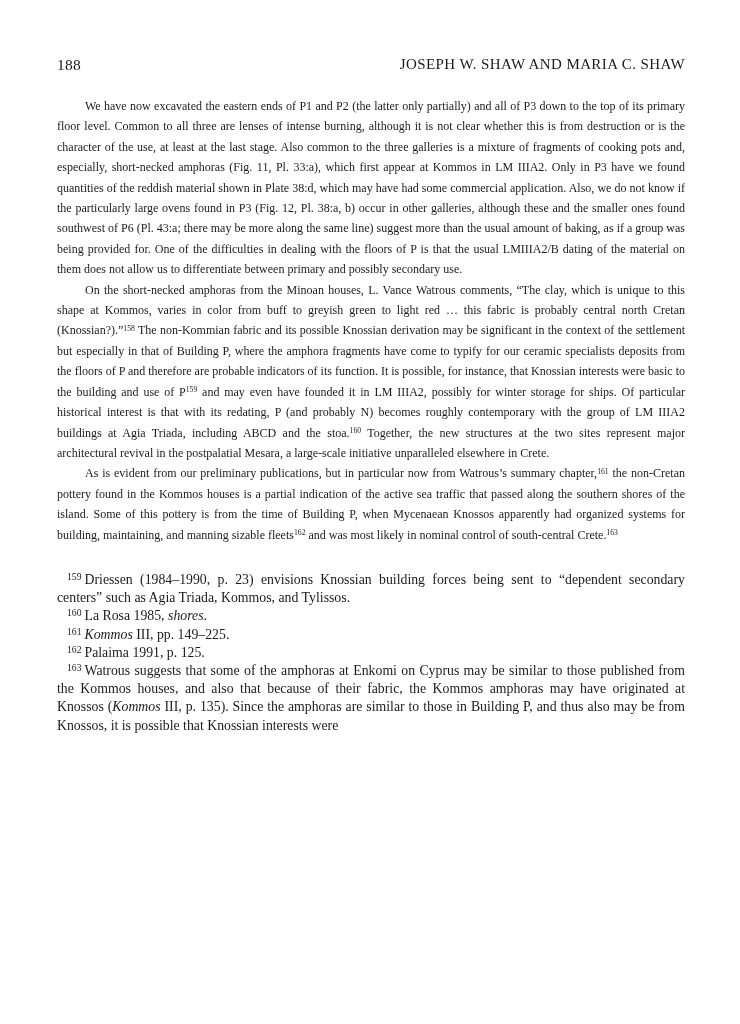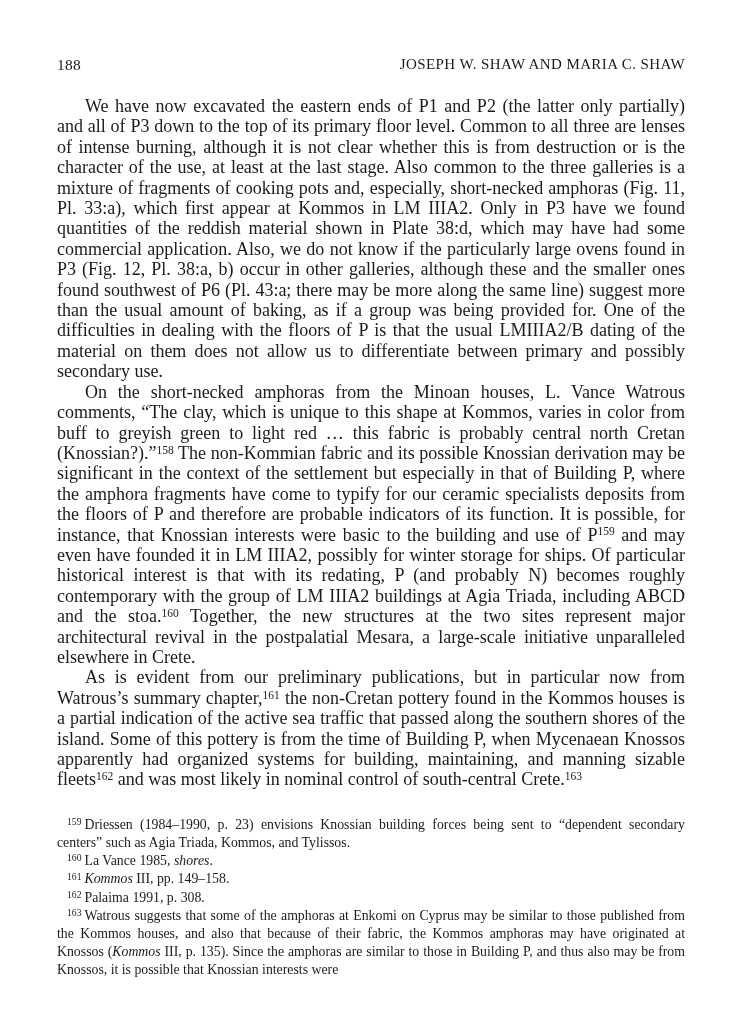--- a/index.html
+++ b/index.html
@@ -31,21 +31,21 @@
   .runhead {
     display: block;
     text-align: right;
     font-size: 15px;
     letter-spacing: 0.4px;
     white-space: nowrap;
   }
   .body-text {
     margin-top: 23px;
     width: 628px;
-    font-size: 18px;
+    font-size: 12px;
     line-height: 20.4px;
     text-align: justify;
   }
   .body-text p.para {
     text-indent: 28px;
   }
   .body-text sup {
     font-size: 64%;
     line-height: 0;
     vertical-align: baseline;
@@ -83,19 +83,19 @@
   </div>
 
   <div class="body-text">
     <p class="para"><span>We have now excavated the eastern ends of P1 and P2 (the latter only partially) and all of P3 down to the top of its primary floor level.  Common to all three are lenses of intense burning, although it is not clear whether this is from destruction or is the character of the use, at least at the last stage.  Also common to the three galleries is a mixture of fragments of cooking pots and, especially, short-necked amphoras (Fig. 11, Pl. 33:a), which first appear at Kommos in LM IIIA2.  Only in P3 have we found quantities of the reddish material shown in Plate 38:d, which may have had some commercial application.  Also, we do not know if the particularly large ovens found in P3 (Fig. 12, Pl. 38:a, b) occur in other galleries, although these and the smaller ones found southwest of P6 (Pl. 43:a; there may be more along the same line) suggest more than the usual amount of baking, as if a group was being provided for. One of the difficulties in dealing with the floors of P is that the usual LMIIIA2/B dating of the material on them does not allow us to differentiate between primary and possibly secondary use.</span></p>
     <p class="para"><span>On the short-necked amphoras from the Minoan houses, L. Vance Watrous comments, “The clay, which is unique to this shape at Kommos, varies in color from buff to greyish green to light red … this fabric is probably central north Cretan (Knossian?).”</span><sup>158</sup><span> The non-Kommian fabric and its possible Knossian derivation may be significant in the context of the settlement but especially in that of Building P, where the amphora fragments have come to typify for our ceramic specialists deposits from the floors of P and therefore are probable indicators of its function. It is possible, for instance, that Knossian interests were basic to the building and use of P</span><sup>159</sup><span> and may even have founded it in LM IIIA2, possibly for winter storage for ships.  Of particular historical interest is that with its redating, P (and probably N) becomes roughly contemporary with the group of LM IIIA2 buildings at Agia Triada, including ABCD and the stoa.</span><sup>160</sup><span> Together, the new structures at the two sites represent major architectural revival in the postpalatial Mesara, a large-scale initiative unparalleled elsewhere in Crete.</span></p>
     <p class="para"><span>As is evident from our preliminary publications, but in particular now from Watrous’s summary chapter,</span><sup>161</sup><span> the non-Cretan pottery found in the Kommos houses is a partial indication of the active sea traffic that passed along the southern shores of the island. Some of this pottery is from the time of Building P, when Mycenaean Knossos apparently had organized systems for building, maintaining, and manning sizable fleets</span><sup>162</sup><span> and was most likely in nominal control of south-central Crete.</span><sup>163</sup></p>
   </div>
 
   <div class="footnotes">
     <p class="fn"><sup>159</sup><span>Driessen (1984–1990, p. 23) envisions Knossian building forces being sent to “dependent secondary centers” such as Agia Triada, Kommos, and Tylissos.</span></p>
-    <p class="fn"><sup>160</sup><span>La Vance 1985, </span><i>shores</i><span>.</span></p>
-    <p class="fn"><sup>161</sup><i>Kommos</i><span> III, pp. 149–158.</span></p>
-    <p class="fn"><sup>162</sup><span>Palaima 1991, p. 308.</span></p>
+    <p class="fn"><sup>160</sup><span>La Rosa 1985, </span><i>shores</i><span>.</span></p>
+    <p class="fn"><sup>161</sup><i>Kommos</i><span> III, pp. 149–225.</span></p>
+    <p class="fn"><sup>162</sup><span>Palaima 1991, p. 125.</span></p>
     <p class="fn"><sup>163</sup><span>Watrous suggests that some of the amphoras at Enkomi on Cyprus may be similar to those published from the Kommos houses, and also that because of their fabric, the Kommos amphoras may have originated at Knossos (</span><i>Kommos</i><span> III, p. 135).  Since the amphoras are similar to those in Building P, and thus also may be from Knossos, it is possible that Knossian interests were</span></p>
   </div>
 
 </div>
 
 </body></html>

